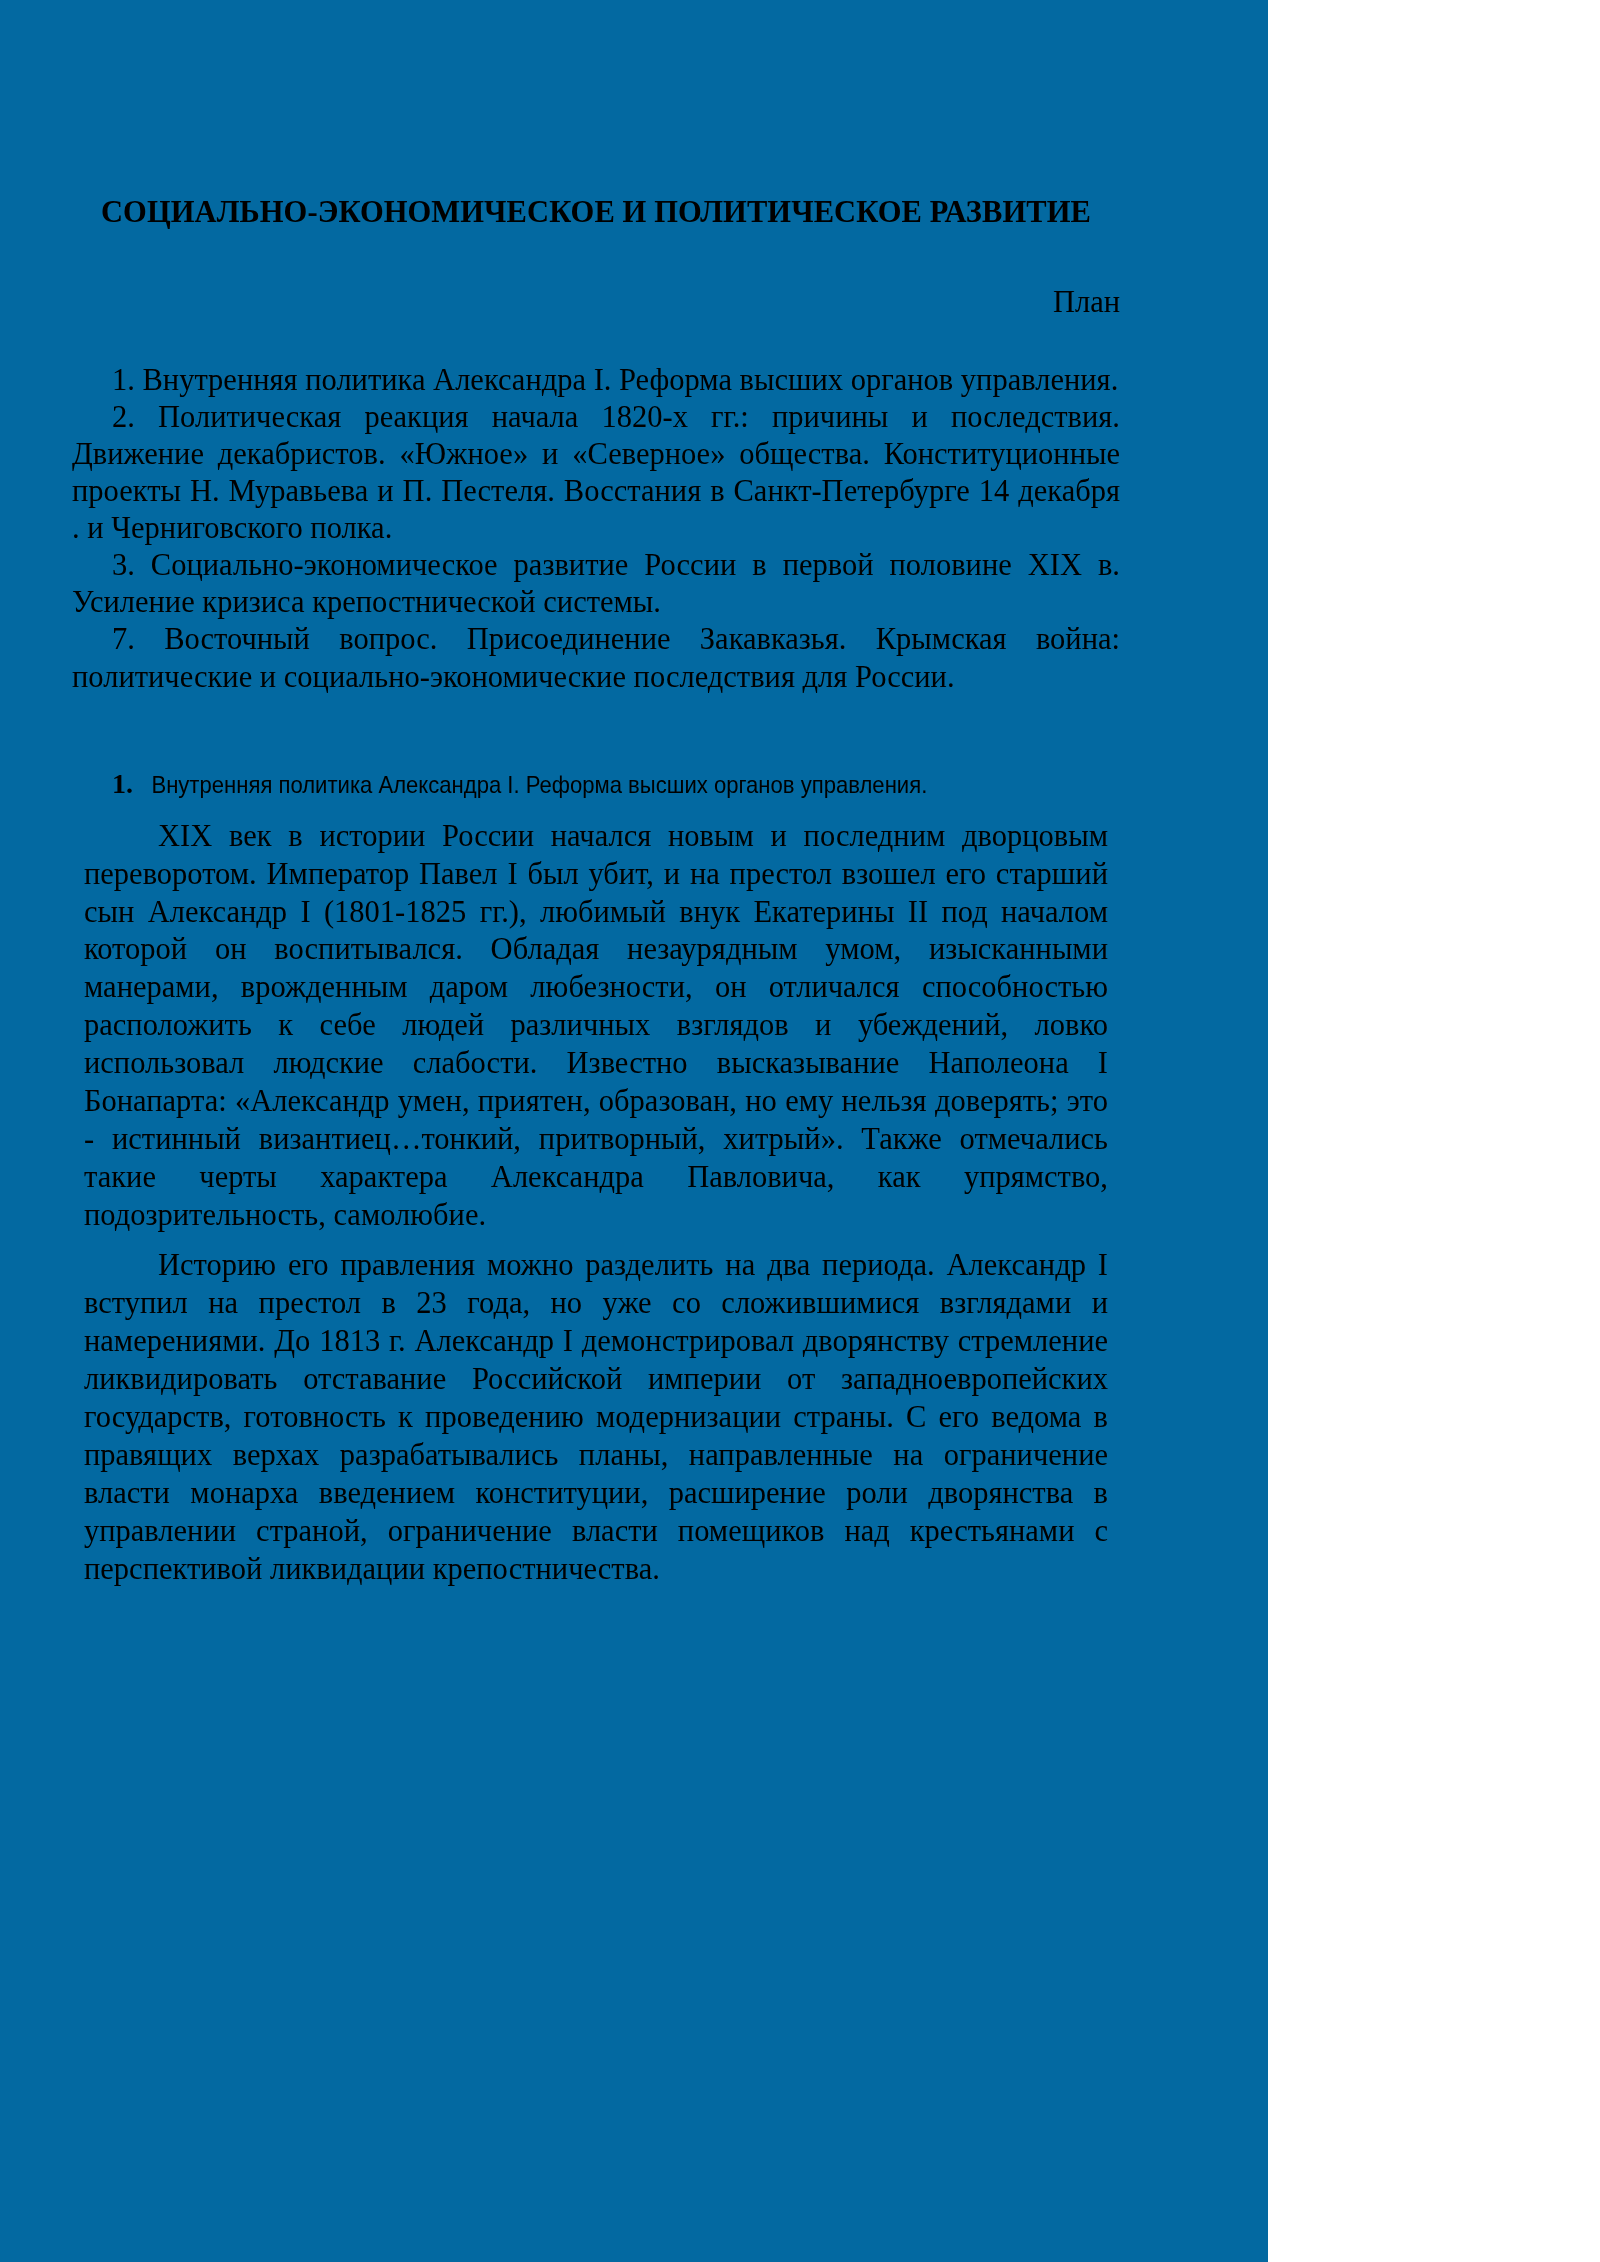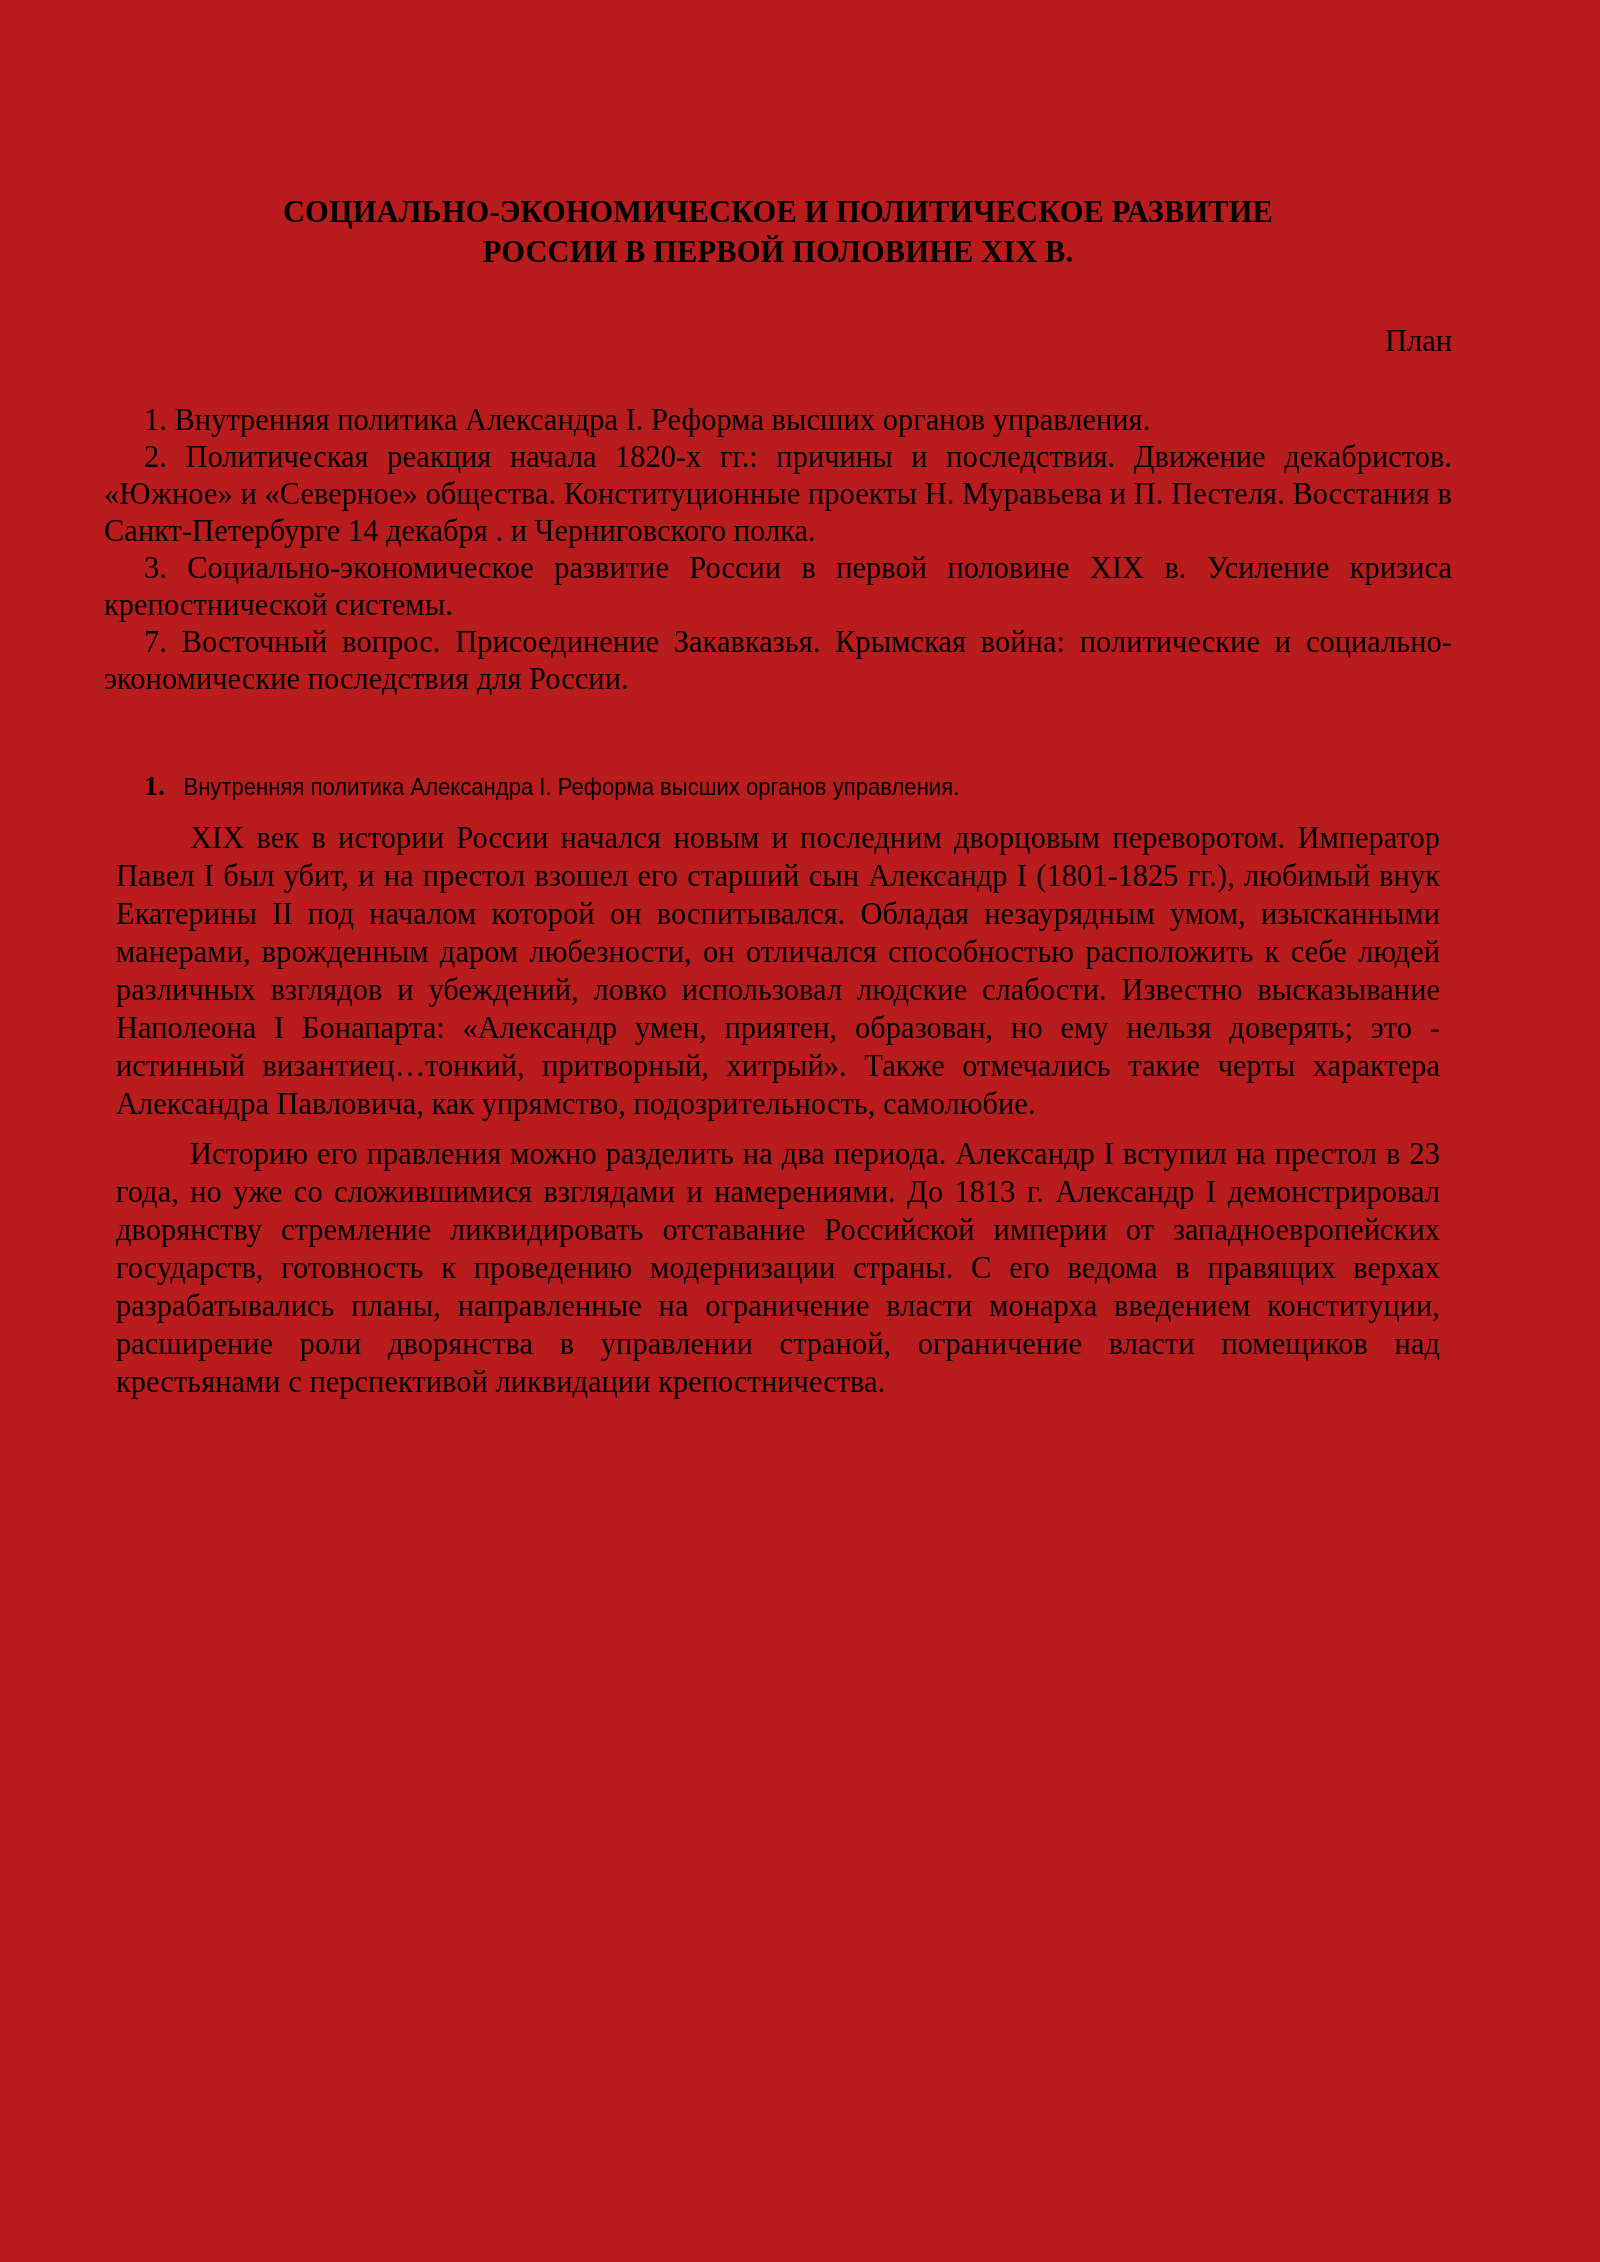--- a/index.html
+++ b/index.html
@@ -4,25 +4,25 @@
 <title>Документ</title>
 <style>
   html, body {
     margin: 0;
     padding: 0;
     background: #ffffff;
   }
 
   .page {
     position: relative;
-    width: 1600px;
+    width: 1268px;
     height: 2262px;
-    background: #b91c1c;
+    background: #0369a1;
     box-sizing: border-box;
-    padding: 193px 148px 0 104px;
+    padding: 193px 148px 0 72px;
     font-family: "Liberation Serif", "DejaVu Serif", serif;
     color: #000000;
     overflow: hidden;
   }
 
   
   .doc-title {
     text-align: center;
     font-size: 30.5px;
     line-height: 1.30;
@@ -92,21 +92,20 @@
 
   .spacer-sm { height: 6px; }
 </style>
 </head>
 <body>
 
 <div class="page">
 
   <h1 class="doc-title">
     <span class="tline">СОЦИАЛЬНО-ЭКОНОМИЧЕСКОЕ И ПОЛИТИЧЕСКОЕ РАЗВИТИЕ</span>
-    <span class="tline">РОССИИ В ПЕРВОЙ ПОЛОВИНЕ XIX В.</span>
   </h1>
 
   <div class="plan-heading">План</div>
 
   <div class="plan-list">
     <p class="plan-item">1. Внутренняя политика Александра I. Реформа высших органов управления.</p>
     <p class="plan-item">2. Политическая реакция начала 1820-х гг.: причины и последствия. Движение декабристов. «Южное» и «Северное» общества. Конституционные проекты Н. Муравьева и П. Пестеля. Восстания в Санкт-Петербурге 14 декабря . и Черниговского полка.</p>
     <p class="plan-item">3. Социально-экономическое развитие России в первой половине XIX в. Усиление кризиса крепостнической системы.</p>
     <p class="plan-item">7. Восточный вопрос. Присоединение Закавказья. Крымская война: политические и социально-экономические последствия для России.</p>
   </div>

